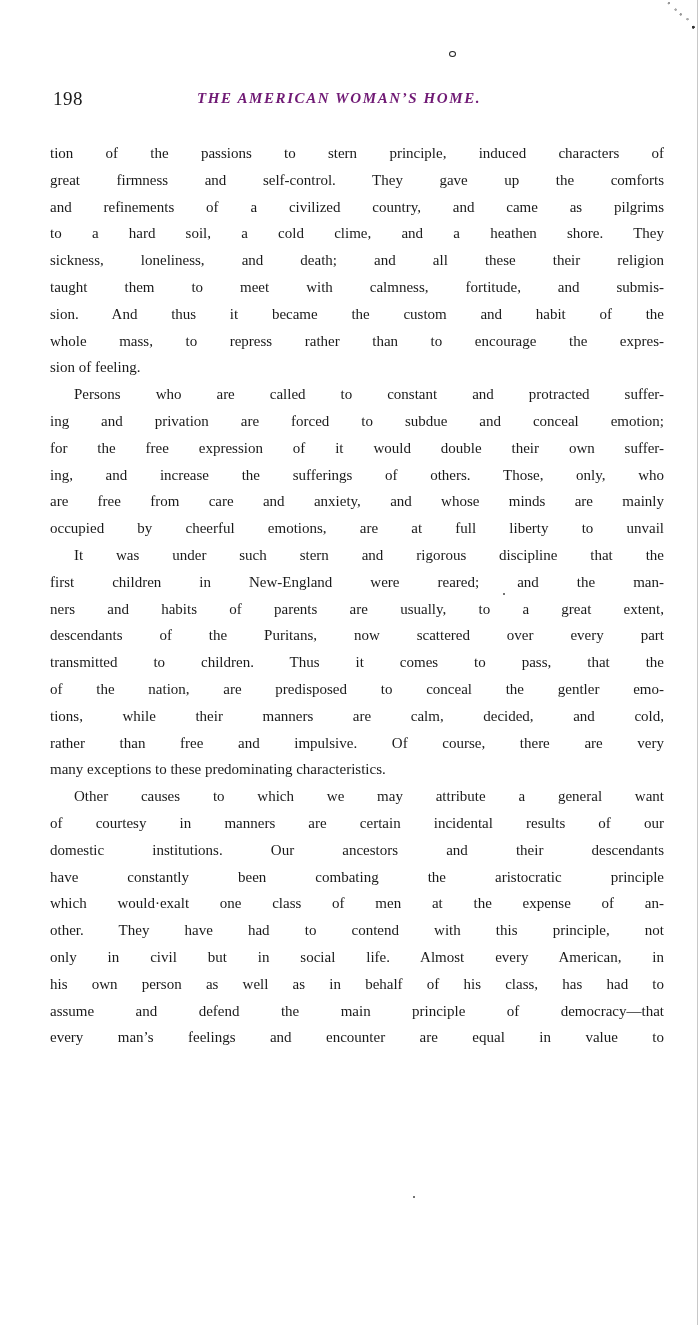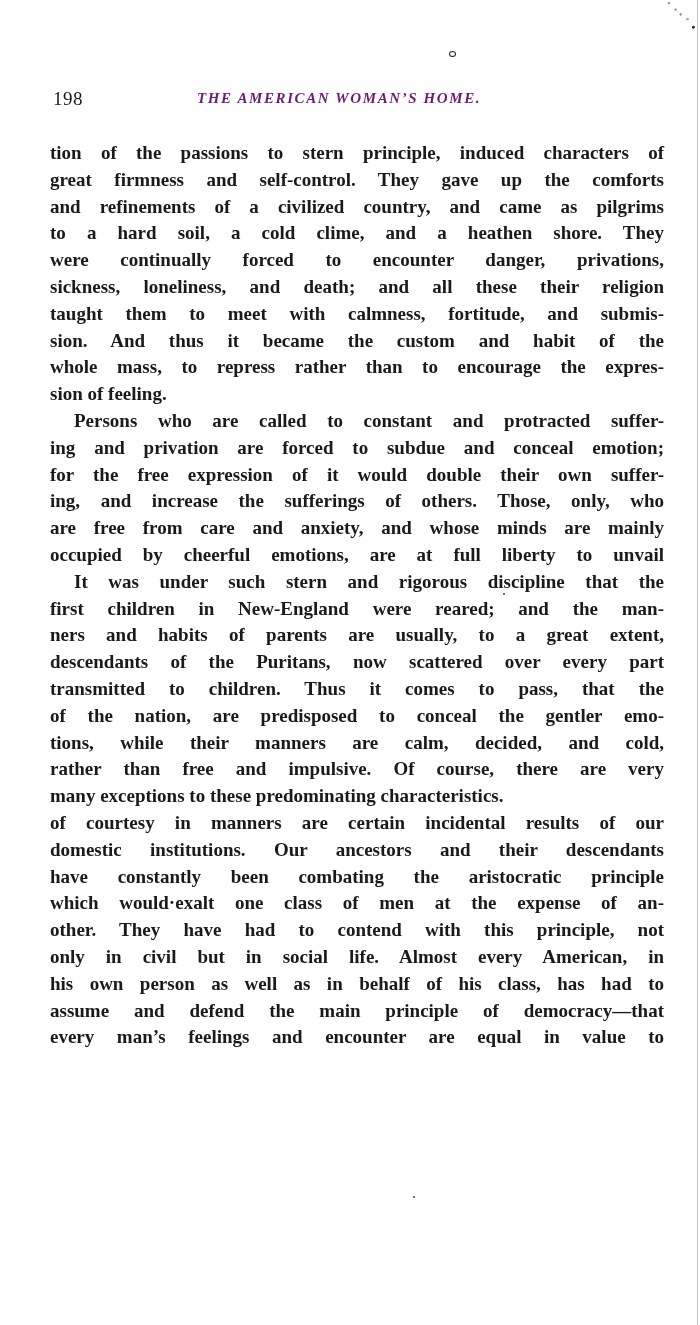--- a/index.html
+++ b/index.html
@@ -73,25 +73,24 @@
     .text-block {
       position: absolute;
       top: 140px;
       left: 50px;
       width: 614px;
     }
     .line {
       display: block;
       height: 26.8px;
       line-height: 26.8px;
-      font-size: 19px;
+      font-size: 15px;
       white-space: nowrap;
       text-align: justify;
       text-align-last: justify;
-      font-weight: bold;
     }
     .line.last {
       text-align-last: left;
     }
     .line.indent {
       padding-left: 24px;
     }
     .dot {
       position: absolute;
       width: 2px;
@@ -111,21 +110,20 @@
   <span class="page-number">198</span>
   <span class="book-title">THE AMERICAN WOMAN’S HOME.</span>
 </div>
 
 <div class="text-block" id="text-block">
     <div>
       <span class="line">tion of the passions to stern principle, induced characters of</span>
       <span class="line">great firmness and self-control.   They gave up the comforts</span>
       <span class="line">and refinements of a civilized country, and came as pilgrims</span>
       <span class="line">to a hard soil, a cold clime, and a heathen shore.  They</span>
-      <span class="line">were continually forced to encounter danger, privations,</span>
       <span class="line">sickness, loneliness, and death; and all these their religion</span>
       <span class="line">taught them to meet with calmness, fortitude, and submis-</span>
       <span class="line">sion.  And thus it became the custom and habit of the</span>
       <span class="line">whole mass, to repress rather than to encourage the expres-</span>
       <span class="line last">sion of feeling.</span>
     </div>
     <div>
       <span class="line indent">Persons who are called to constant and protracted suffer-</span>
       <span class="line">ing and privation are forced to subdue and conceal emotion;</span>
       <span class="line">for the free expression of it would double their own suffer-</span>
@@ -138,20 +136,21 @@
       <span class="line">first children in New-England were reared; and the man-</span>
       <span class="line">ners and habits of parents are usually, to a great extent,</span>
       <span class="line">descendants of the Puritans, now scattered over every part</span>
       <span class="line">transmitted to children.  Thus it comes to pass, that the</span>
       <span class="line">of the nation, are predisposed to conceal the gentler emo-</span>
       <span class="line">tions, while their manners are calm, decided, and cold,</span>
       <span class="line">rather than free and impulsive.   Of course, there are very</span>
       <span class="line last">many exceptions to these predominating characteristics.</span>
     </div>
     <div>
+      <span class="line indent">Other causes to which we may attribute a general want</span>
       <span class="line">of courtesy in manners are certain incidental results of our</span>
       <span class="line">domestic institutions.   Our ancestors and their descendants</span>
       <span class="line">have constantly been combating the aristocratic principle</span>
       <span class="line">which would·exalt one class of men at the expense of an-</span>
       <span class="line">other.   They have had to contend with this principle, not</span>
       <span class="line">only in civil but in social life.   Almost every American, in</span>
       <span class="line">his own person as well as in behalf of his class, has had to</span>
       <span class="line">assume and defend the main principle of democracy—that</span>
       <span class="line">every man’s feelings and encounter are equal in value to</span>
     </div>

